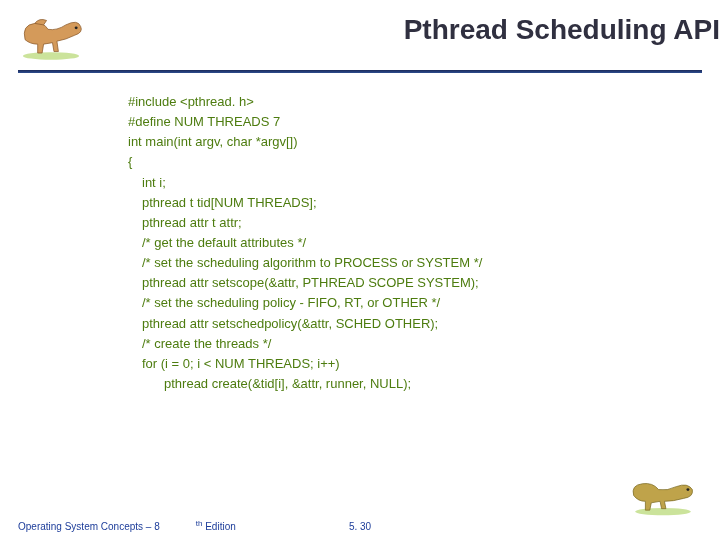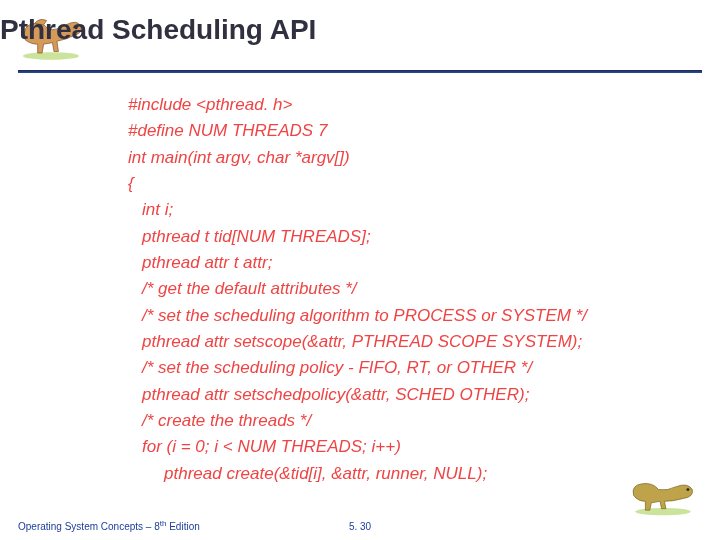--- a/index.html
+++ b/index.html
@@ -1,28 +1,28 @@
 <!DOCTYPE html>
 <html><head>
 <meta charset="utf-8">
 <style>
   * { margin: 0; padding: 0; box-sizing: border-box; }
   html, body { width: 720px; height: 540px; font-family: Arial, Helvetica, sans-serif; background: #fff; overflow: hidden; }
   .slide { position: relative; width: 720px; height: 540px; }
   .header { position: relative; height: 78px; }
   .dino-top { position: absolute; left: 14px; top: 8px; width: 74px; height: 56px; }
-  .title { position: absolute; left: 0; right: 0; top: 14px; text-align: left; font-size: 28px; font-weight: bold; color: #303040; }
+  .title { position: absolute; left: 0; right: 0; top: 14px; text-align: right; font-size: 28px; font-weight: bold; color: #303040; }
   .hr { position: absolute; left: 18px; right: 18px; top: 70px; height: 3px; background: linear-gradient(#1a2a5a,#2d4d8f); }
-  .content { position: absolute; left: 128px; top: 92px; right: 30px; font-size: 17px; line-height: 1.55; color: #ef4444; font-style: italic; }
+  .content { position: absolute; left: 128px; top: 92px; right: 30px; font-size: 13px; line-height: 1.55; color: #4d7c0f; }
   .content .line { white-space: nowrap; }
   .indent1 { padding-left: 14px; }
   .indent2 { padding-left: 36px; }
   .footer { position: absolute; left: 0; right: 0; bottom: 8px; height: 26px; }
   .footer-left { position: absolute; left: 18px; bottom: 0; font-size: 10px; color: #1d3d9a; }
-  .footer-left sup { font-size: 8px; }
+  .footer-left sup { font-size: 8px; padding-left: 36px; }
   .footer-center { position: absolute; left: 0; right: 0; bottom: 0; text-align: center; font-size: 10px; color: #1d3d9a; }
   .footer-right { position: absolute; right: 16px; bottom: 0; font-size: 10px; color: #1d3d9a; }
   .dino-bottom { position: absolute; right: 20px; bottom: 24px; width: 74px; height: 44px; }
 </style>
 </head>
 <body>
 
 <div class="slide">
   <div class="header">
     <svg class="dino-top" viewBox="0 0 100 70">

